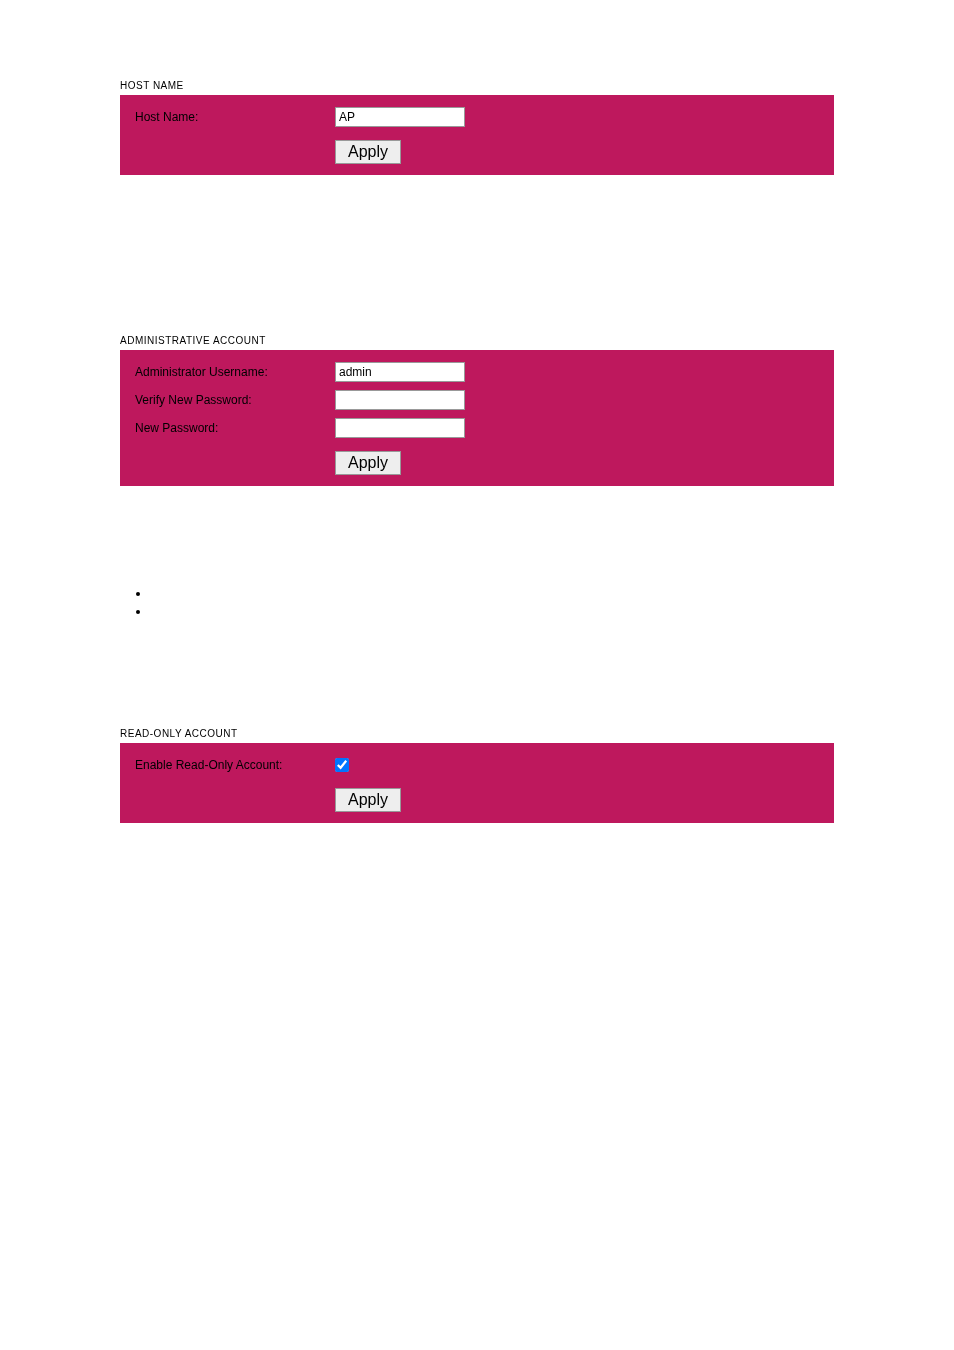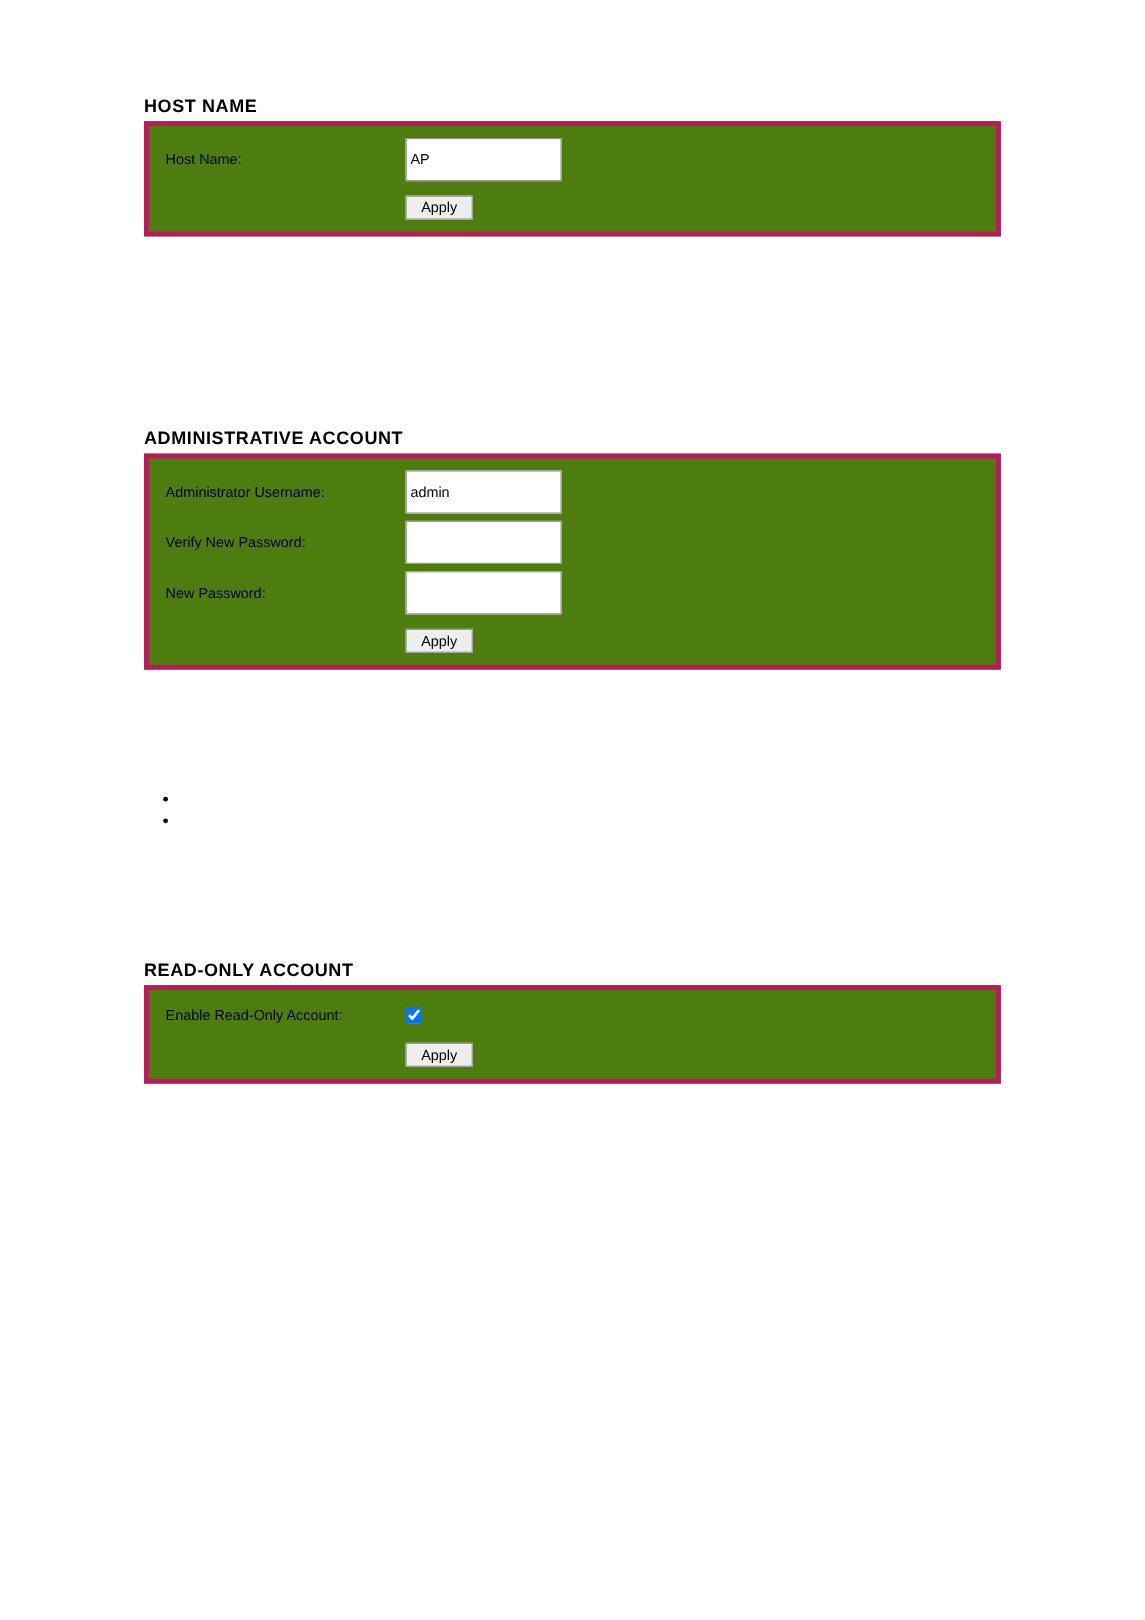--- a/index.html
+++ b/index.html
@@ -20,32 +20,32 @@
 
     .page-content {
       padding: 60px 120px 60px 120px;
     }
 
     .section {
       margin-bottom: 40px;
     }
 
     .section-title {
-      font-size: 15px;
-      font-weight: bold;
+      font-size: 10px;
+      font-weight: normal;
       letter-spacing: 0.5px;
       color: #000000;
       margin-bottom: 4px;
       text-transform: uppercase;
     }
 
     .section-box {
-      border: 4px solid #be185d;
+      border: 1px solid #be185d;
       padding: 10px 14px;
-      background: #4d7c0f;
+      background: #be185d;
     }
 
     .form-row {
       display: flex;
       align-items: center;
       margin-bottom: 6px;
       min-height: 22px;
     }
 
     .form-row:last-child {
@@ -54,31 +54,31 @@
 
     .form-label {
       width: 200px;
       font-size: 12px;
       color: #000000;
       flex-shrink: 0;
     }
 
     .form-input {
       width: 130px;
-      height: 36px;
+      height: 20px;
       border: 1px solid #999999;
       padding: 1px 3px;
       font-size: 12px;
       background: #ffffff;
     }
 
     .form-button {
       margin-top: 6px;
       padding: 2px 12px;
-      font-size: 12px;
+      font-size: 16px;
       background: #eeeeee;
       border: 1px solid #999999;
       cursor: pointer;
       color: #000000;
     }
 
     .button-row-indent {
       display: flex;
       margin-top: 4px;
       padding-left: 200px;

